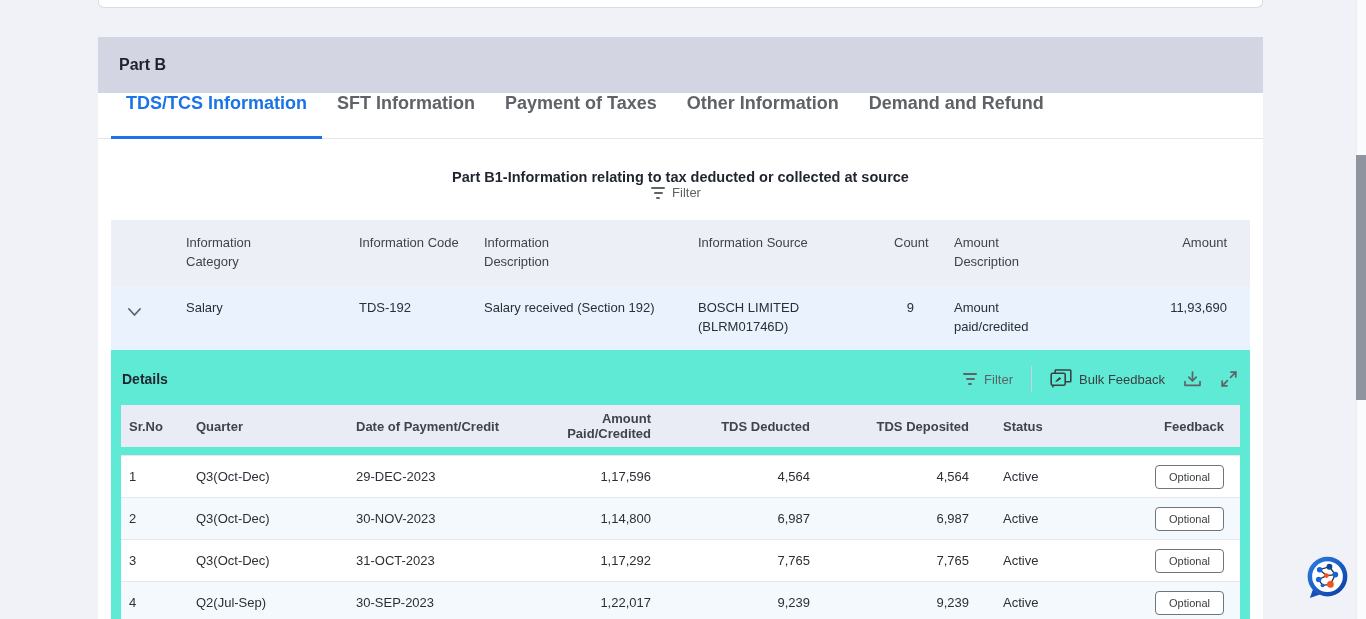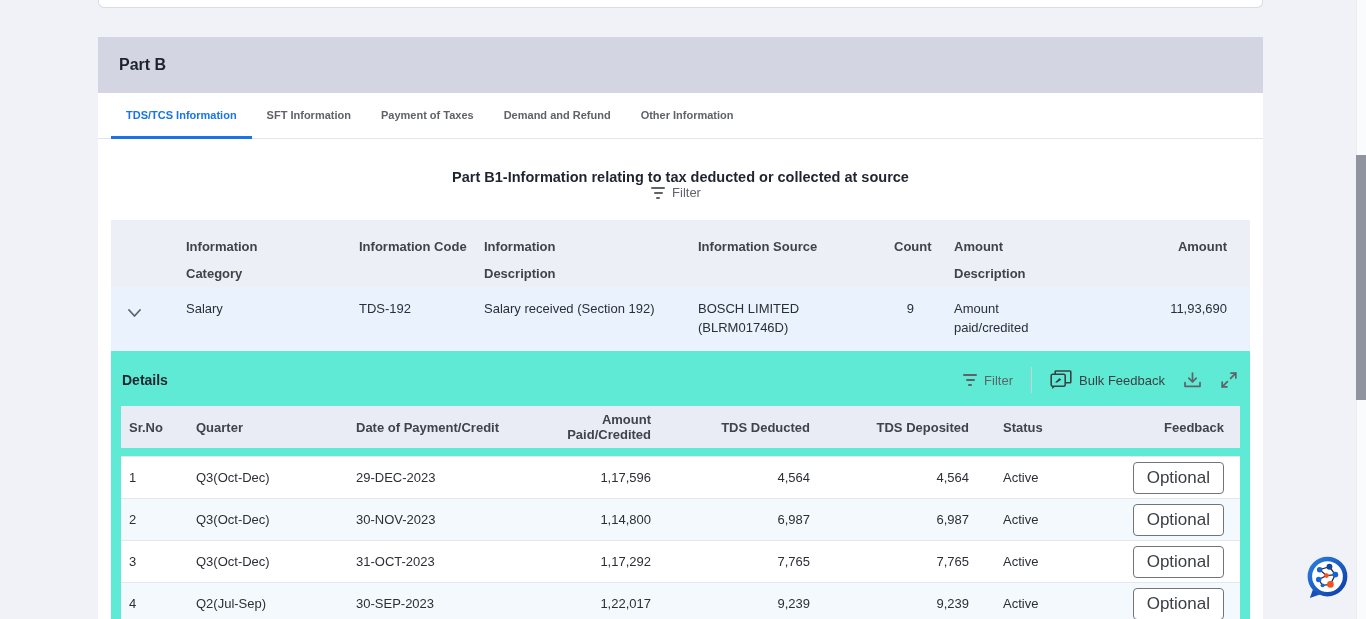--- a/index.html
+++ b/index.html
@@ -23,38 +23,38 @@
     position:absolute; left:98px; top:37px; width:1165px; height:600px;
     background:#fff;
   }
   .partb-header {
     height:56px; background:#d3d6e2; display:flex; align-items:center;
     padding-left:21px; font-size:16px; font-weight:700; color:#1d2330;
   }
   
   .tabbar { height:46px; border-bottom:1px solid #e3e5ea; display:flex; padding-left:13px; }
   .tab {
-    height:46px; padding:0 15px; display:flex; align-items:center;
-    font-size:11px; font-weight:700; color:#5f6368; cursor:pointer;
+    height:46px; padding:0 15px; display:flex; 
+    font-size:18px; font-weight:700; color:#5f6368; cursor:pointer;
     border-bottom:3px solid transparent; white-space:nowrap;
   }
   .tab.active { color:#1a73e8; border-bottom-color:#1a73e8; }
   .card-body { padding:0 13px; }
   
   .section-head { display:flex; justify-content:space-between; align-items:center; margin:30px 0 20px 0;flex-direction:column; }
   .section-title { font-size:14.5px; font-weight:700; color:#1f2430; padding-left:0; }
   .filter-btn { display:flex; align-items:center; gap:7px; color:#5f6368; font-size:13px; cursor:pointer; padding-right:9px; }
   .filter-icon { display:inline-flex; flex-direction:column; gap:3px; align-items:center; }
   .filter-icon i { display:block; height:2px; background:#5f6368; border-radius:1px; }
   .filter-icon i:nth-child(1){width:14px;} .filter-icon i:nth-child(2){width:9px;} .filter-icon i:nth-child(3){width:4px;}
   
   table.sum { width:1139px; border-collapse:collapse; table-layout:fixed; }
   table.sum th {
     background:#edeff7; text-align:left; vertical-align:top;
-    padding-top:13px; font-size:13px; font-weight:700; color:#3f434c; line-height:27px; height:66px;
+    padding-top:13px; font-size:13px; font-weight:400; color:#3f434c; line-height:19px; height:66px;
   }
   table.sum td {
     background:#e9f2fd; vertical-align:top; padding-top:12px;
     font-size:13px; color:#2b2f36; line-height:19px; height:64px;
   }
   .w-hdr { max-width:95px; }
   .w-src { max-width:140px; }
   .w-amtdesc { max-width:82px; }
   .ta-r { text-align:right !important; }
   .chev-cell { padding-left:17px !important; padding-top:16px !important; }
@@ -76,21 +76,21 @@
   tr.spacer td { height:8px; background:transparent; border:none !important; }
   table.dtl tbody tr.r td {
     height:42px; vertical-align:middle; border-top:1px solid #e4e7ed;
     font-size:13px; color:#2b2f36; background:#fff;
   }
   table.dtl tbody tr.r.alt td { background:#f4f9fe; }
   .pl8 { padding-left:8px; } .pl24 { padding-left:24px; }
   .pr9 { padding-right:9px; } .pr10 { padding-right:10px; } .pr16 { padding-right:16px; }
   .opt-btn {
     border:1px solid #70757a; border-radius:4px; background:#fff;
-    padding:5px 13px; font-size:17px; color:#3c4043; cursor:pointer;
+    padding:5px 13px; font-size:11px; color:#3c4043; cursor:pointer;
     font-family:inherit;
   }
   
   .sb-track { position:absolute; right:0; top:0; width:10px; height:619px; background:#fafbfd; border-left:1px solid #ebedf0; }
   .sb-thumb { position:absolute; right:0; top:155px; width:10px; height:245px; background:#8f949e; cursor:pointer; }
   
   .chat-fab { position:absolute; right:16px; bottom:17px; width:47px; height:47px; cursor:pointer; }
 </style>
 </head>
 <body>
@@ -107,24 +107,24 @@
     <div class="tab active">
         <span>TDS/TCS Information</span>
       </div>
     <div class="tab">
         <span>SFT Information</span>
       </div>
     <div class="tab">
         <span>Payment of Taxes</span>
       </div>
     <div class="tab">
+        <span>Other Information</span>
+      </div>
+    <div class="tab">
         <span>Demand and Refund</span>
-      </div>
-    <div class="tab">
-        <span>Other Information</span>
       </div>
   </div>
 
   <div class="card-body">
 
     <div class="section-head">
       <div class="section-title">Part B1-Information relating to tax deducted or collected at source</div>
       <div class="filter-btn">
         <span class="filter-icon">
             <i></i>

